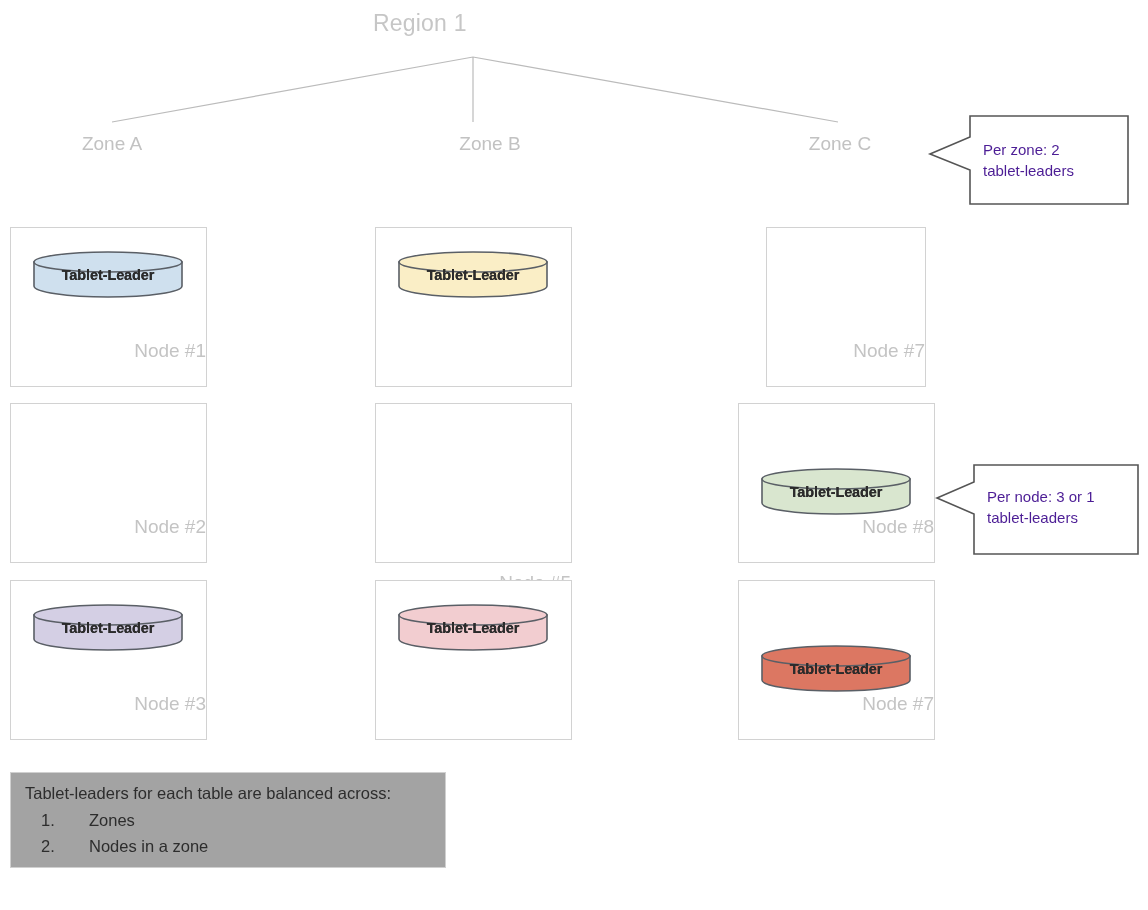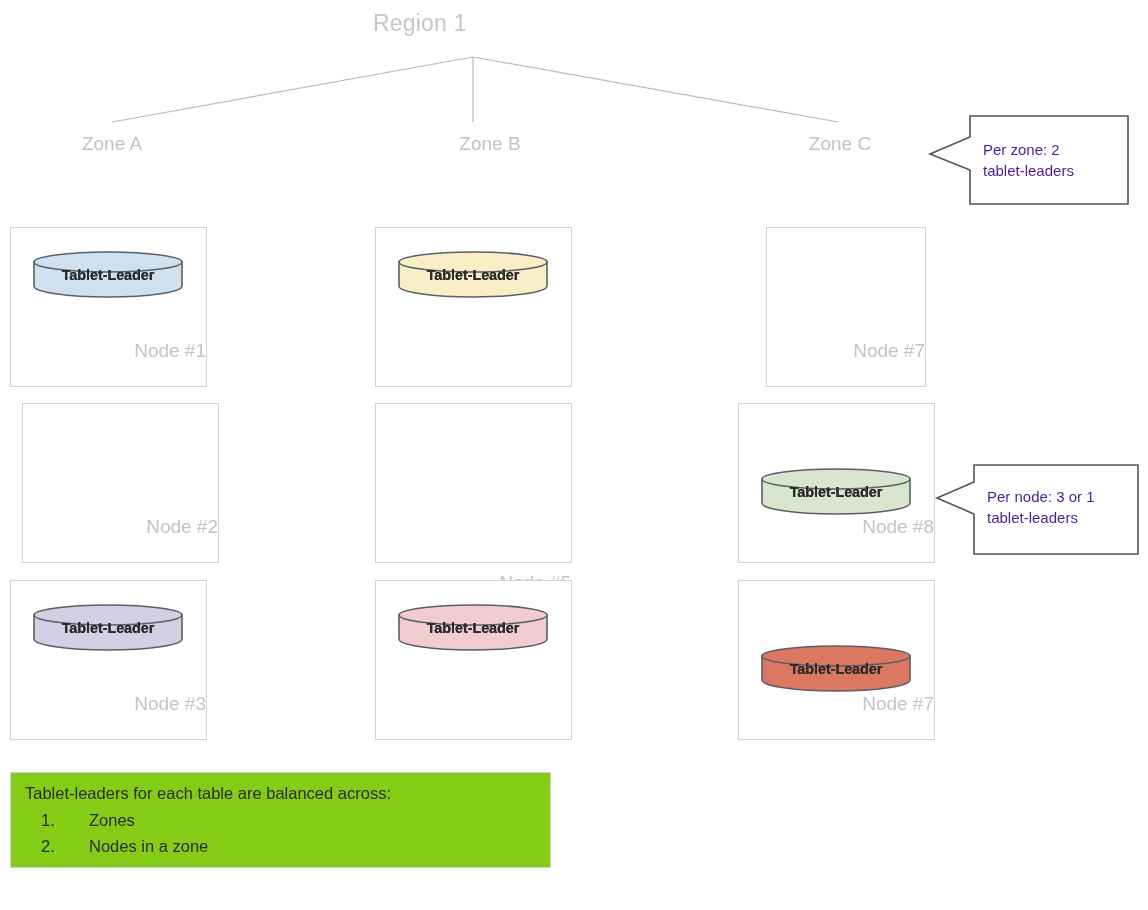--- a/index.html
+++ b/index.html
@@ -93,23 +93,23 @@
     font-size: 15px;
     color: #4c1d95;
     line-height: 21px;
     white-space: pre-line;
   }
 
   
   #legend-box {
     position: absolute;
     left: 10px; top: 772px;
-    width: 541px; height: 96px;
+    width: 436px; height: 96px;
     border: 1.5px solid #d0d0d0;
-    background: #84cc16;
+    background: #a3a3a3;
   }
   #legend-title {
     position: absolute;
     left: 14px; top: 11px;
     font-size: 16.5px;
     color: #2d2d2d;
     white-space: nowrap;
   }
   .legend-item {
     position: absolute;
@@ -140,21 +140,21 @@
     <div class="cylinder" style="left:21px; top:23px;">
       <svg class="cyl-svg" width="152" height="46" viewBox="0 0 152 46">
         <path d="M2,11 L2,35 A74,11 0 0 0 150,35 L150,11 Z" fill="#cfe0ee" stroke="#5a5f66" stroke-width="1.6"></path>
         <ellipse cx="76" cy="11" rx="74" ry="10" fill="#cfe0ee" stroke="#5a5f66" stroke-width="1.6"></ellipse>
       </svg>
       <div class="cyl-text">Tablet-Leader</div>
     </div>
     <div class="node-label" style="top:112px;">Node #1</div>
   </div>
 
-  <div class="node-box" style="left:22px; top:403px; width:197px; height:160px;text-decoration:underline;">
+  <div class="node-box" style="left:10px; top:403px; width:197px; height:160px;text-decoration:underline;">
     <div class="node-label" style="top:112px;">Node #2</div>
   </div>
 
   <div class="node-box" style="left:10px; top:580px; width:197px; height:160px;">
     <div class="cylinder" style="left:21px; top:23px;">
       <svg class="cyl-svg" width="152" height="46" viewBox="0 0 152 46">
         <path d="M2,11 L2,35 A74,11 0 0 0 150,35 L150,11 Z" fill="#d4cfe4" stroke="#5a5f66" stroke-width="1.6"></path>
         <ellipse cx="76" cy="11" rx="74" ry="10" fill="#d4cfe4" stroke="#5a5f66" stroke-width="1.6"></ellipse>
       </svg>
       <div class="cyl-text">Tablet-Leader</div>

